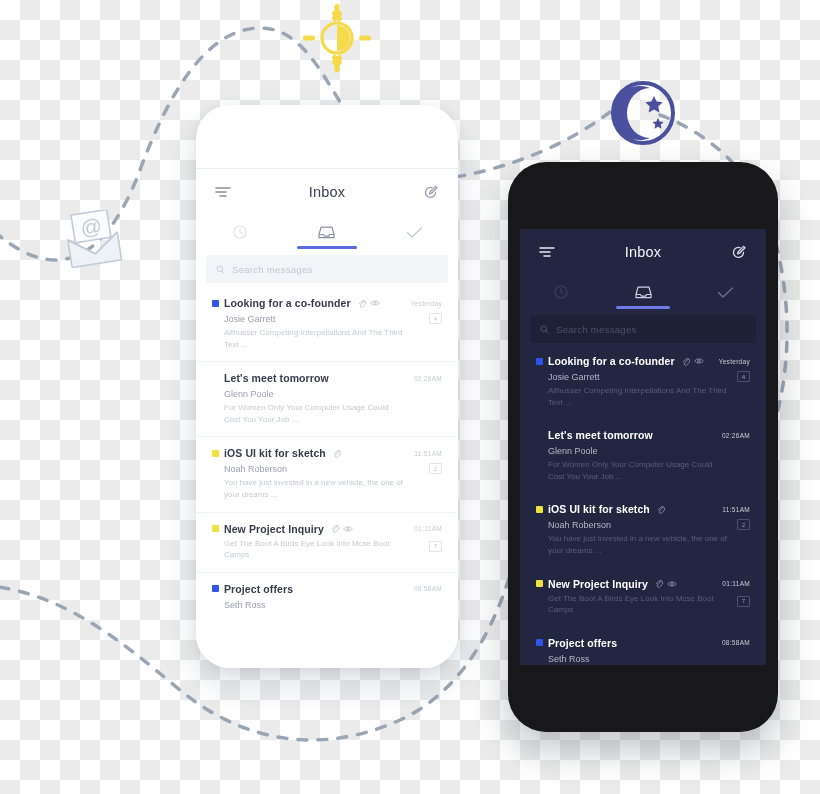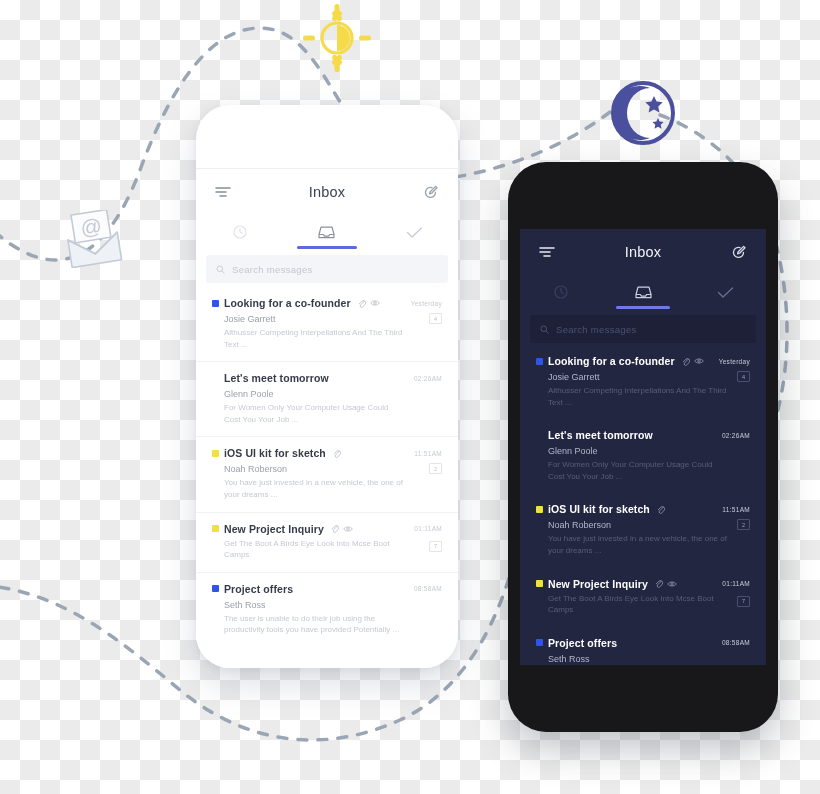--- a/index.html
+++ b/index.html
@@ -475,21 +475,20 @@
           <div class="lt-badge" style="top:28px">7</div>
         </div>
         <div class="lt-row">
           <div class="lt-row-top">
             <span class="dot" style="background:#2f55e8"></span>
             <span class="lt-subject">Project offers</span>
             <span class="mini-icons"></span>
             <span class="lt-time">08:58AM</span>
           </div>
           <div class="lt-sender">Seth Ross</div>
-          <div class="lt-preview">The user is unable to do their job using the productivity tools you have provided Potentially ...</div>
         </div>
       </div>
   </div>
 </div>
 
 <div id="phone-dark">
   <div class="screen-dark">
 
     <div class="dk-appbar">
       <div class="icon-btn">

